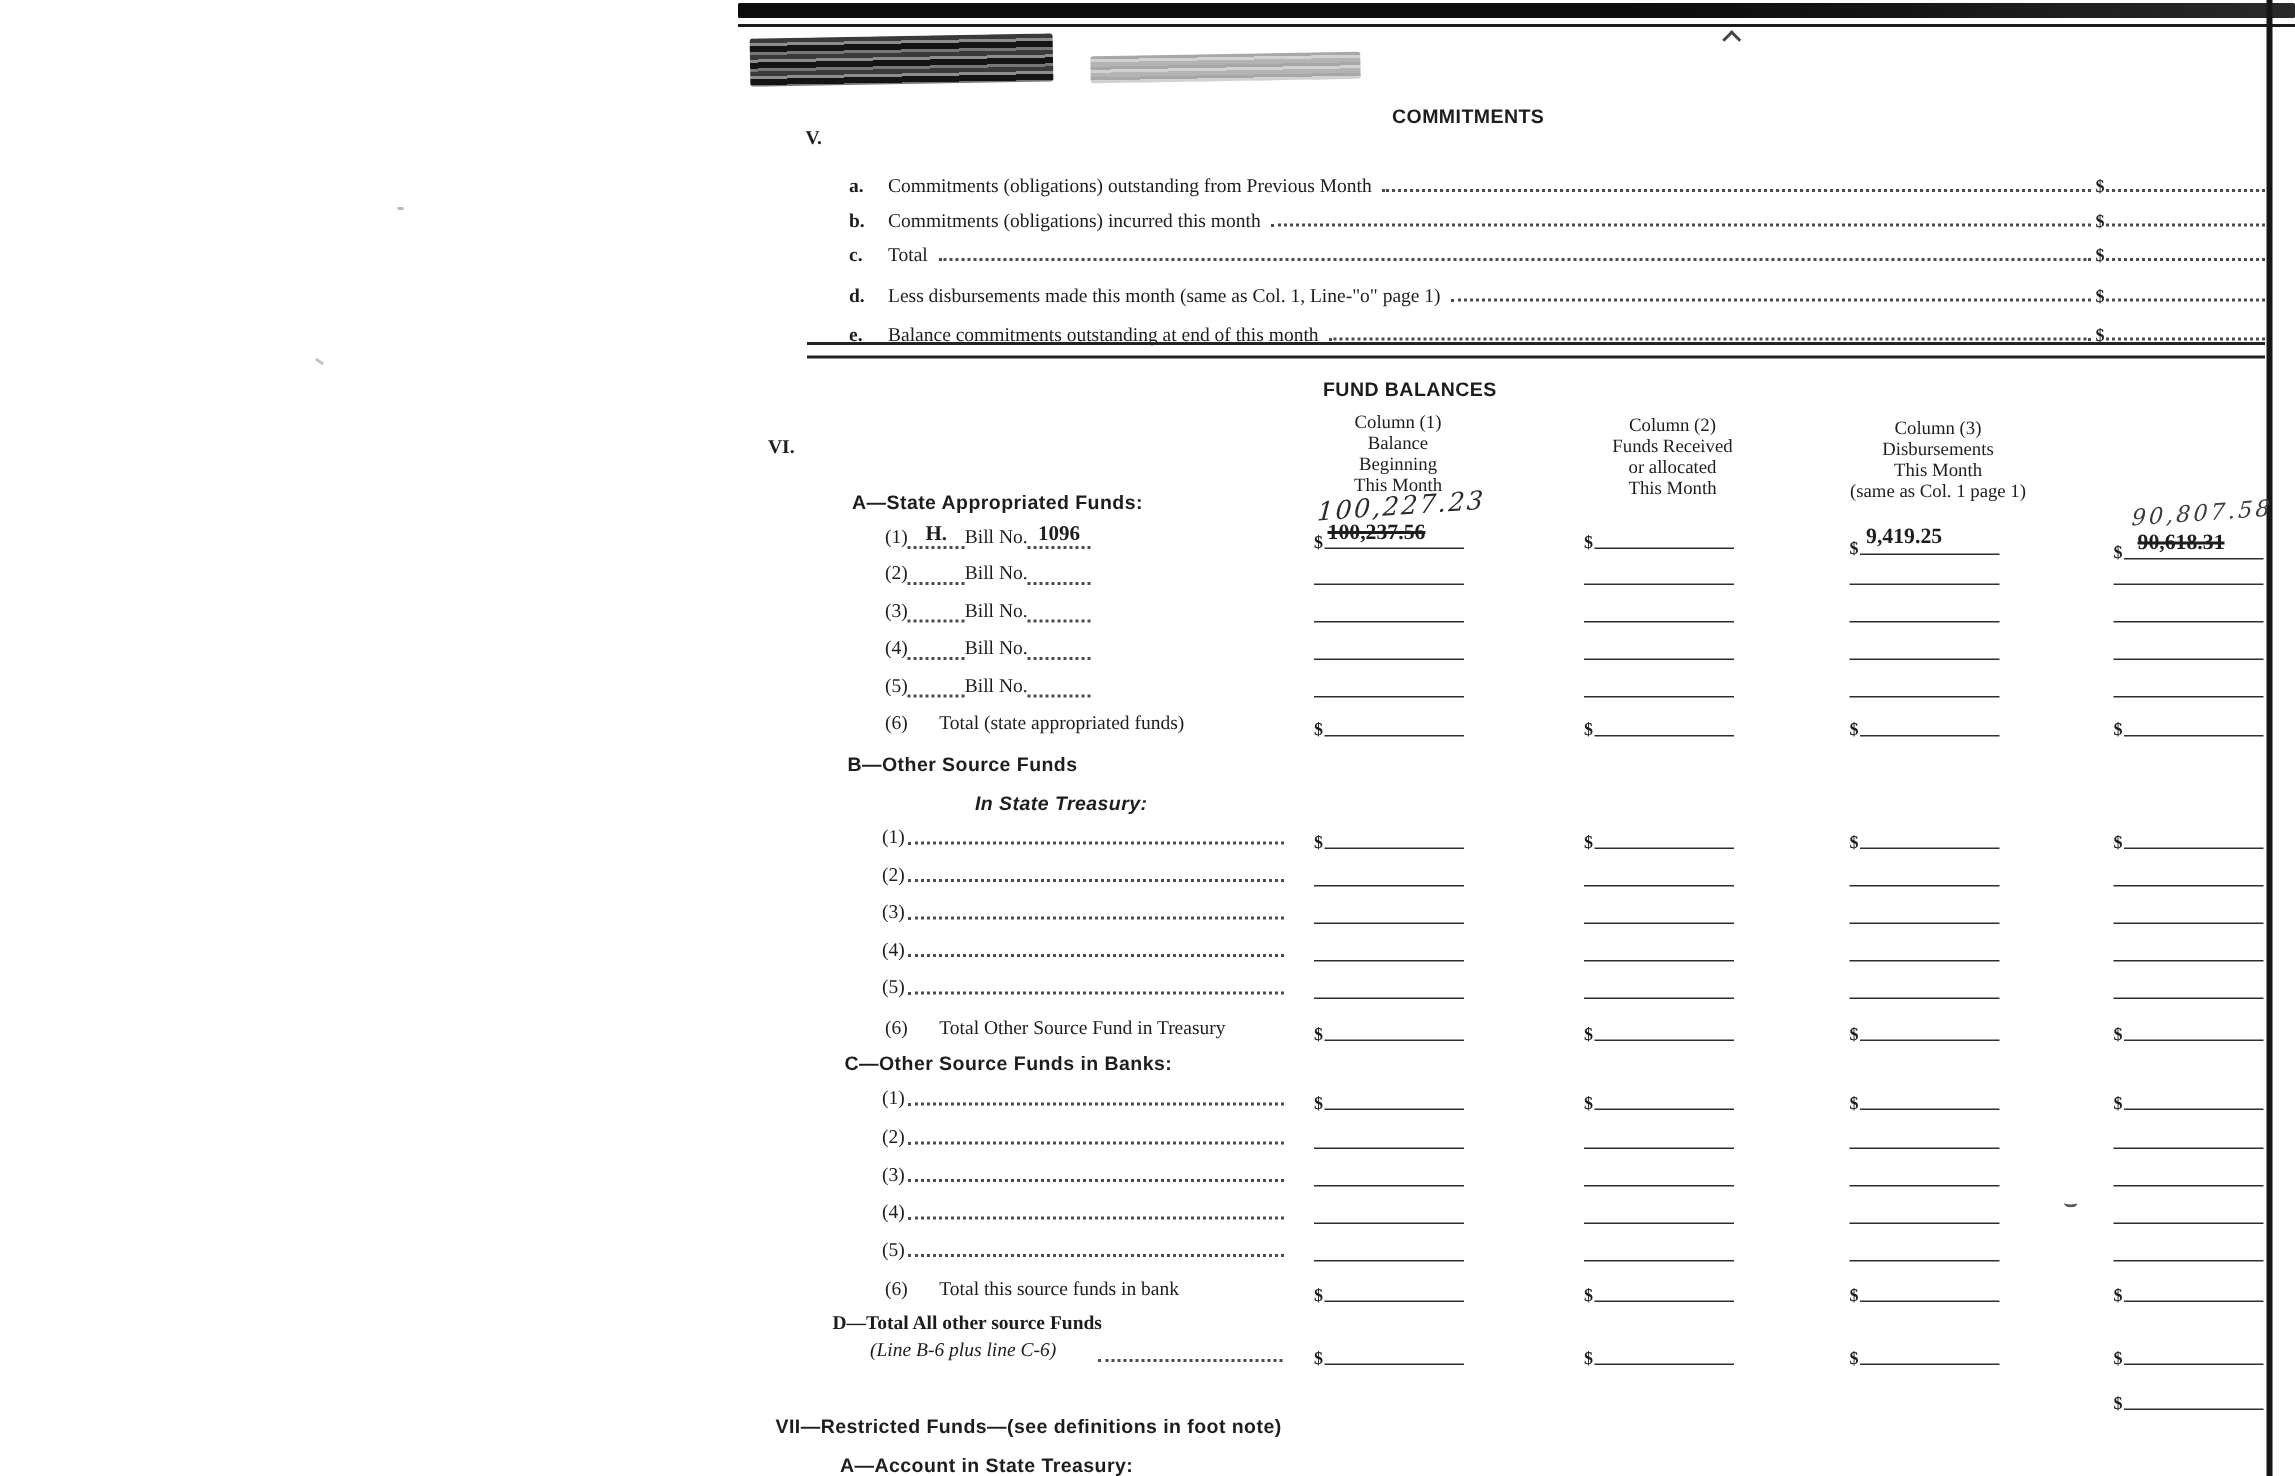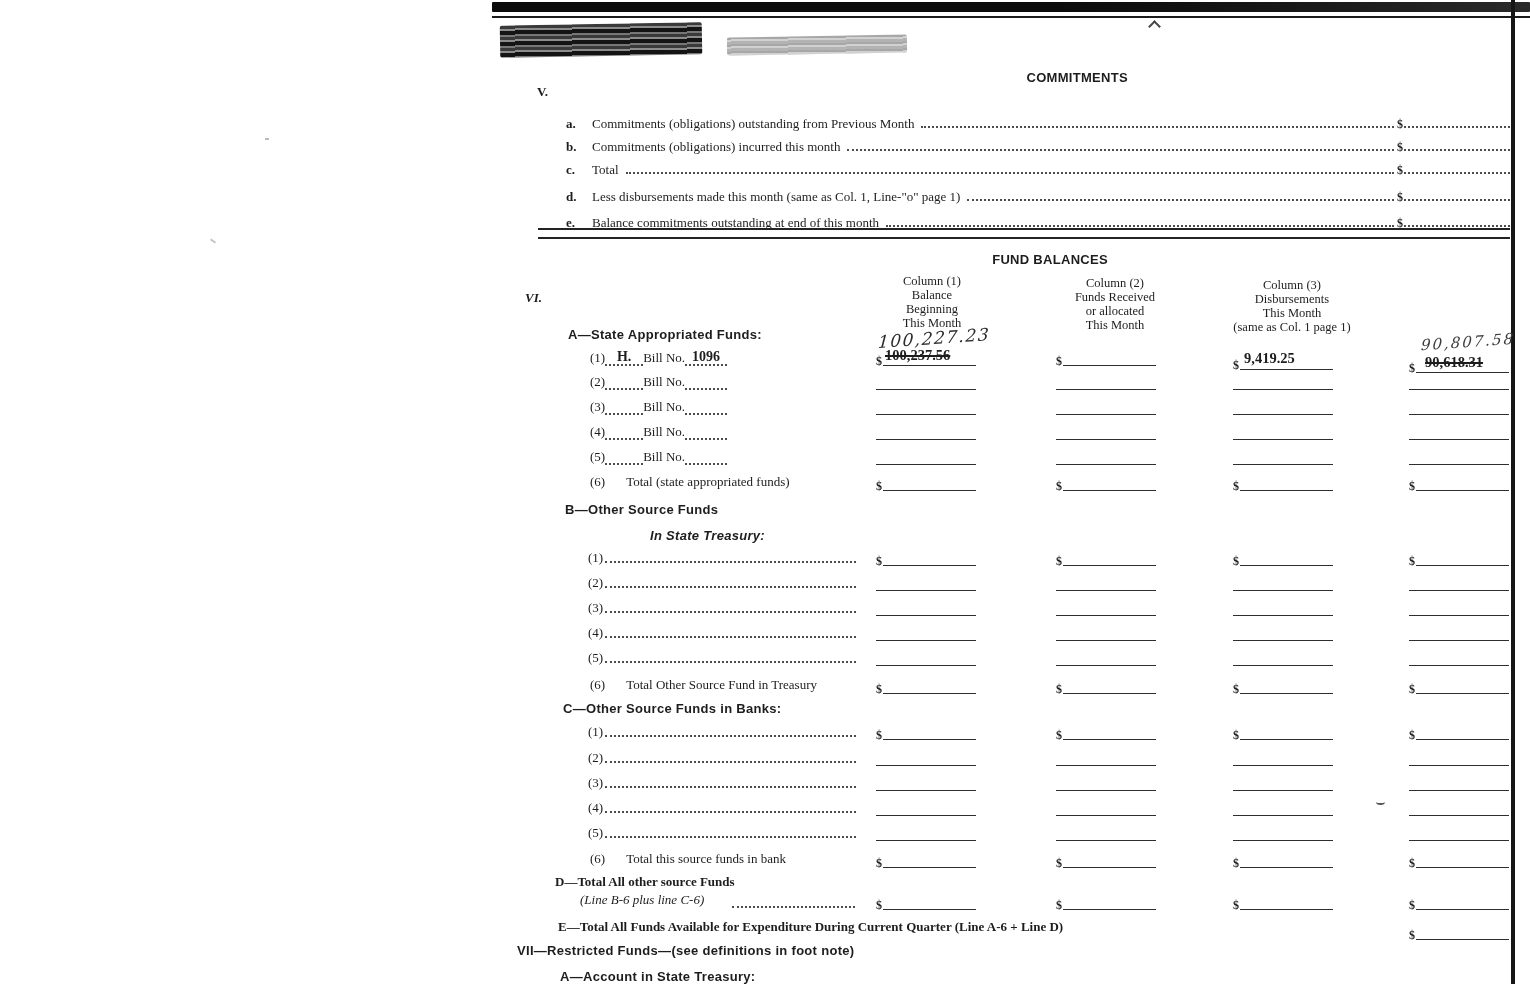--- a/index.html
+++ b/index.html
@@ -17,21 +17,21 @@
   .smudge2{left:727px;top:36px;width:180px;height:18px;transform:rotate(-1deg);opacity:.75;
            background:repeating-linear-gradient(180deg,#8a8a8a 0 2px,#c2c2c2 2px 4px,#9a9a9a 4px 7px);
            border-radius:2px;}
   .rightedge{left:1511px;top:0;width:4px;height:988px;background:#161616;}
   .noise-caret{left:1150px;top:22px;width:7px;height:7px;border-left:2px solid #444;border-top:2px solid #444;transform:rotate(45deg);}
   .noise-dot1{left:265px;top:138px;width:4px;height:2px;background:#bbb;}
   .noise-dot2{left:210px;top:240px;width:6px;height:2px;background:#c4c4c4;transform:rotate(35deg);}
   .noise-tilde{left:1376px;top:799px;width:9px;height:4px;border-bottom:2px solid #555;border-radius:50%;}
   
   .h-sans{font-family:"Liberation Sans",sans-serif;font-weight:700;font-size:13px;letter-spacing:.3px;}
-  .h-center{text-align:right;}
+  .h-center{text-align:left;}
   .lbl-bold{font-weight:700;font-size:13px;}
   .serif13{font-size:13px;}
   
   .c-row{position:absolute;left:566px;width:944px;height:20px;display:flex;align-items:flex-end;font-size:13px;}
   .c-letter{font-weight:700;width:26px;flex:0 0 26px;}
   .c-text{white-space:nowrap;padding-right:4px;}
   .c-leader{flex:1;border-bottom:2px dotted #4c4c4c;margin:0 3px 4px 3px;height:0;}
   .c-dollar{font-weight:700;font-size:12px;margin:0 1px 0 0;}
   .c-trail{flex:0 0 106px;border-bottom:2px dotted #4c4c4c;margin:0 0 4px 0;height:0;}
   .dblrule{left:538px;top:228px;width:972px;height:7px;border-top:2.5px solid #232323;border-bottom:2.5px solid #232323;}
@@ -110,22 +110,22 @@
   <div class="c-row" style="top:211px;">
     <span class="c-letter">e.</span>
     <span class="c-text">Balance commitments outstanding at end of this month</span>
     <span class="c-leader"></span>
     <span class="c-dollar">$</span>
     <span class="c-trail"></span>
   </div>
 
   <div class="abs dblrule"></div>
 
-  <div class="abs h-sans h-center" style="left:938px;top:252px;width:170px;">FUND BALANCES</div>
-  <div class="abs lbl-bold" style="left:525px;top:290px;font-style:italic;">VI.</div>
+  <div class="abs h-sans h-center" style="left:882px;top:252px;width:170px;">FUND BALANCES</div>
+  <div class="abs lbl-bold" style="left:512px;top:290px;">VI.</div>
 
   <div class="colhead" style="left:872px;top:274px;width:120px;">
     <div>Column (1)</div>
     <div>Balance</div>
     <div>Beginning</div>
     <div>This Month</div>
   </div>
   <div class="colhead" style="left:1040px;top:276px;width:150px;">
     <div>Column (2)</div>
     <div>Funds Received</div>
@@ -534,21 +534,20 @@
     <span class="cell cc3 dbl">
         <span class="dol">$</span>
         <span class="ln"></span>
       </span>
     <span class="cell cc4 dbl">
         <span class="dol">$</span>
         <span class="ln"></span>
       </span>
   </div>
 
-  <div class="abs serif13" style="left:558px;top:919px;font-weight:600;">E—Total All Funds Available for Expenditure During Current Quarter (Line A-6 + Line D)</div>
   <div class="trow" style="top:922px;">
     <span class="cell cc4 dbl">
         <span class="dol">$</span>
         <span class="ln"></span>
       </span>
   </div>
 
   <div class="abs h-sans" style="left:517px;top:943px;">VII—Restricted Funds—(see definitions in foot note)</div>
   <div class="abs h-sans" style="left:560px;top:969px;">A—Account in State Treasury:</div>
 

